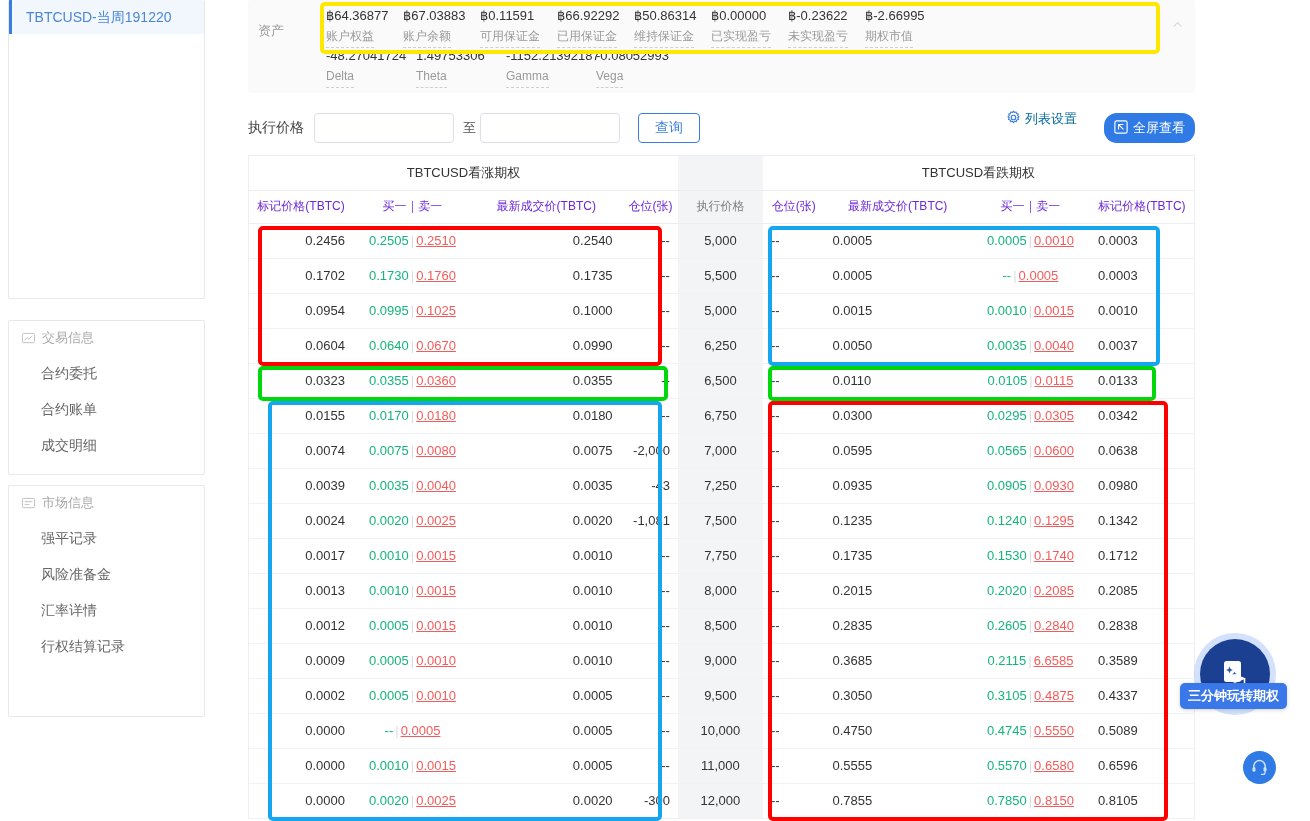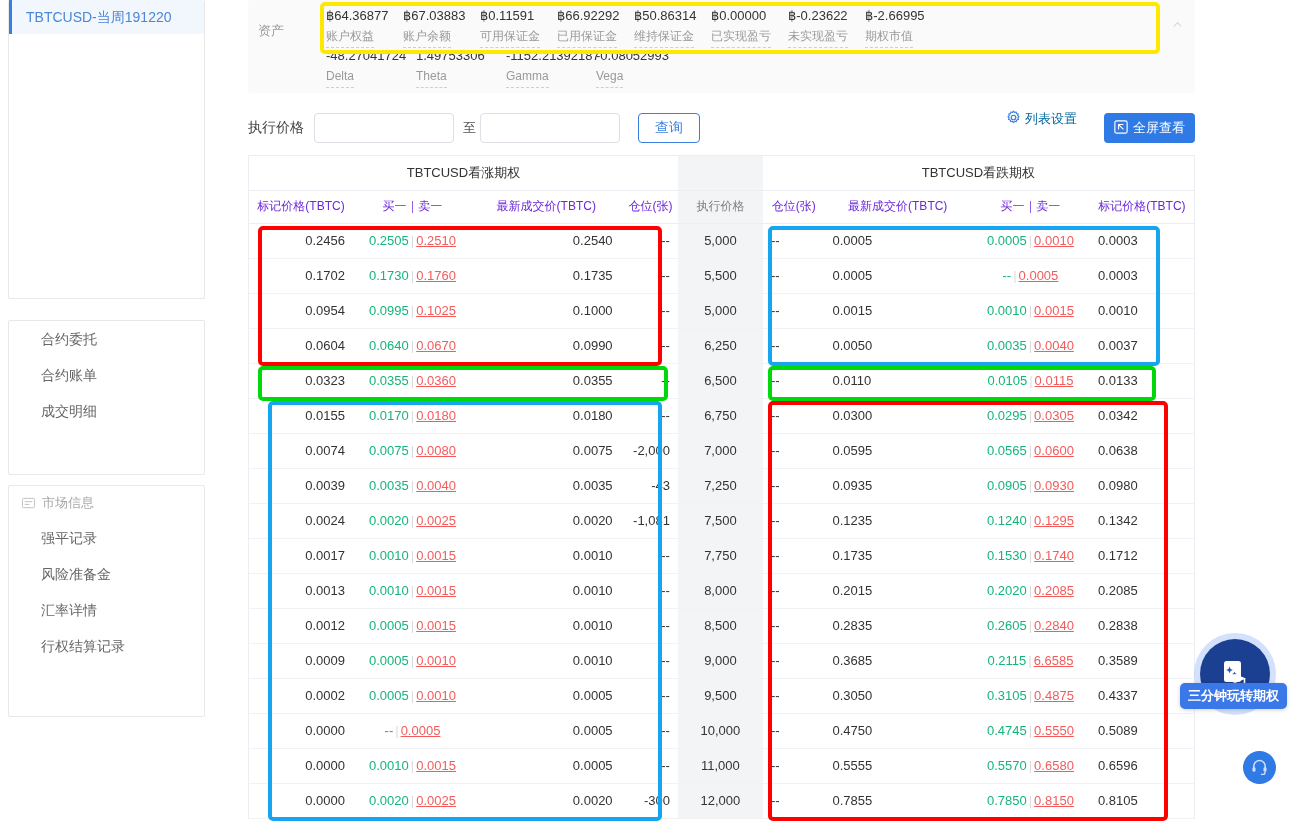--- a/index.html
+++ b/index.html
@@ -86,21 +86,21 @@
     position: absolute; left: 390px; top: 5px; width: 62px; height: 30px;
     border: 1px solid #3a7fe0; border-radius: 4px; background: #fff;
     color: #3a7fe0; font-size: 14px; cursor: pointer; font-family: inherit;
   }
   .link-settings {
     position: absolute; right: 118px; top: 2px; display: flex; align-items: center;
     gap: 4px; color: #0369a1; font-size: 13px; cursor: pointer; white-space: nowrap;
   }
   .btn-full {
     position: absolute; right: 0; top: 5px; height: 30px;
-    background: #2f7ae5; border: none; border-radius: 4px; color: #fff;
+    background: #2f7ae5; border: none; border-radius: 13px; color: #fff;
     font-size: 13px; padding: 0 10px; display: flex; align-items: center; gap: 5px;
     cursor: pointer; font-family: inherit;
   }
 
   
   .table-wrap {
     position: absolute; left: 8px; top: 155px; width: 947px;
     border: 1px solid #ebeef2; border-bottom: none; background: #fff;
   }
   table.chain { width: 100%; border-collapse: collapse; table-layout: fixed; }
@@ -165,20 +165,29 @@
 
   <div class="sidebar">
 
     <div class="side-card" id="card-contracts">
       <div class="contract-item">
         <span>TBTCUSD-当周191220</span>
       </div>
     </div>
 
     <div class="side-card" id="card-trade">
+      <div class="grp-title">
+        <span class="grp-icon">
+          <svg width="13" height="13" viewBox="0 0 14 14">
+            <rect x="0.5" y="1.5" width="13" height="10" rx="1.2" fill="none" stroke="#bdbdbd" stroke-width="1"></rect>
+            <polyline points="3,9 5.5,6 7.5,7.8 10.8,4" fill="none" stroke="#bdbdbd" stroke-width="1"></polyline>
+          </svg>
+        </span>
+        <span>交易信息</span>
+      </div>
       <div class="side-link">
         <span>合约委托</span>
       </div>
       <div class="side-link">
         <span>合约账单</span>
       </div>
       <div class="side-link">
         <span>成交明细</span>
       </div>
     </div>

